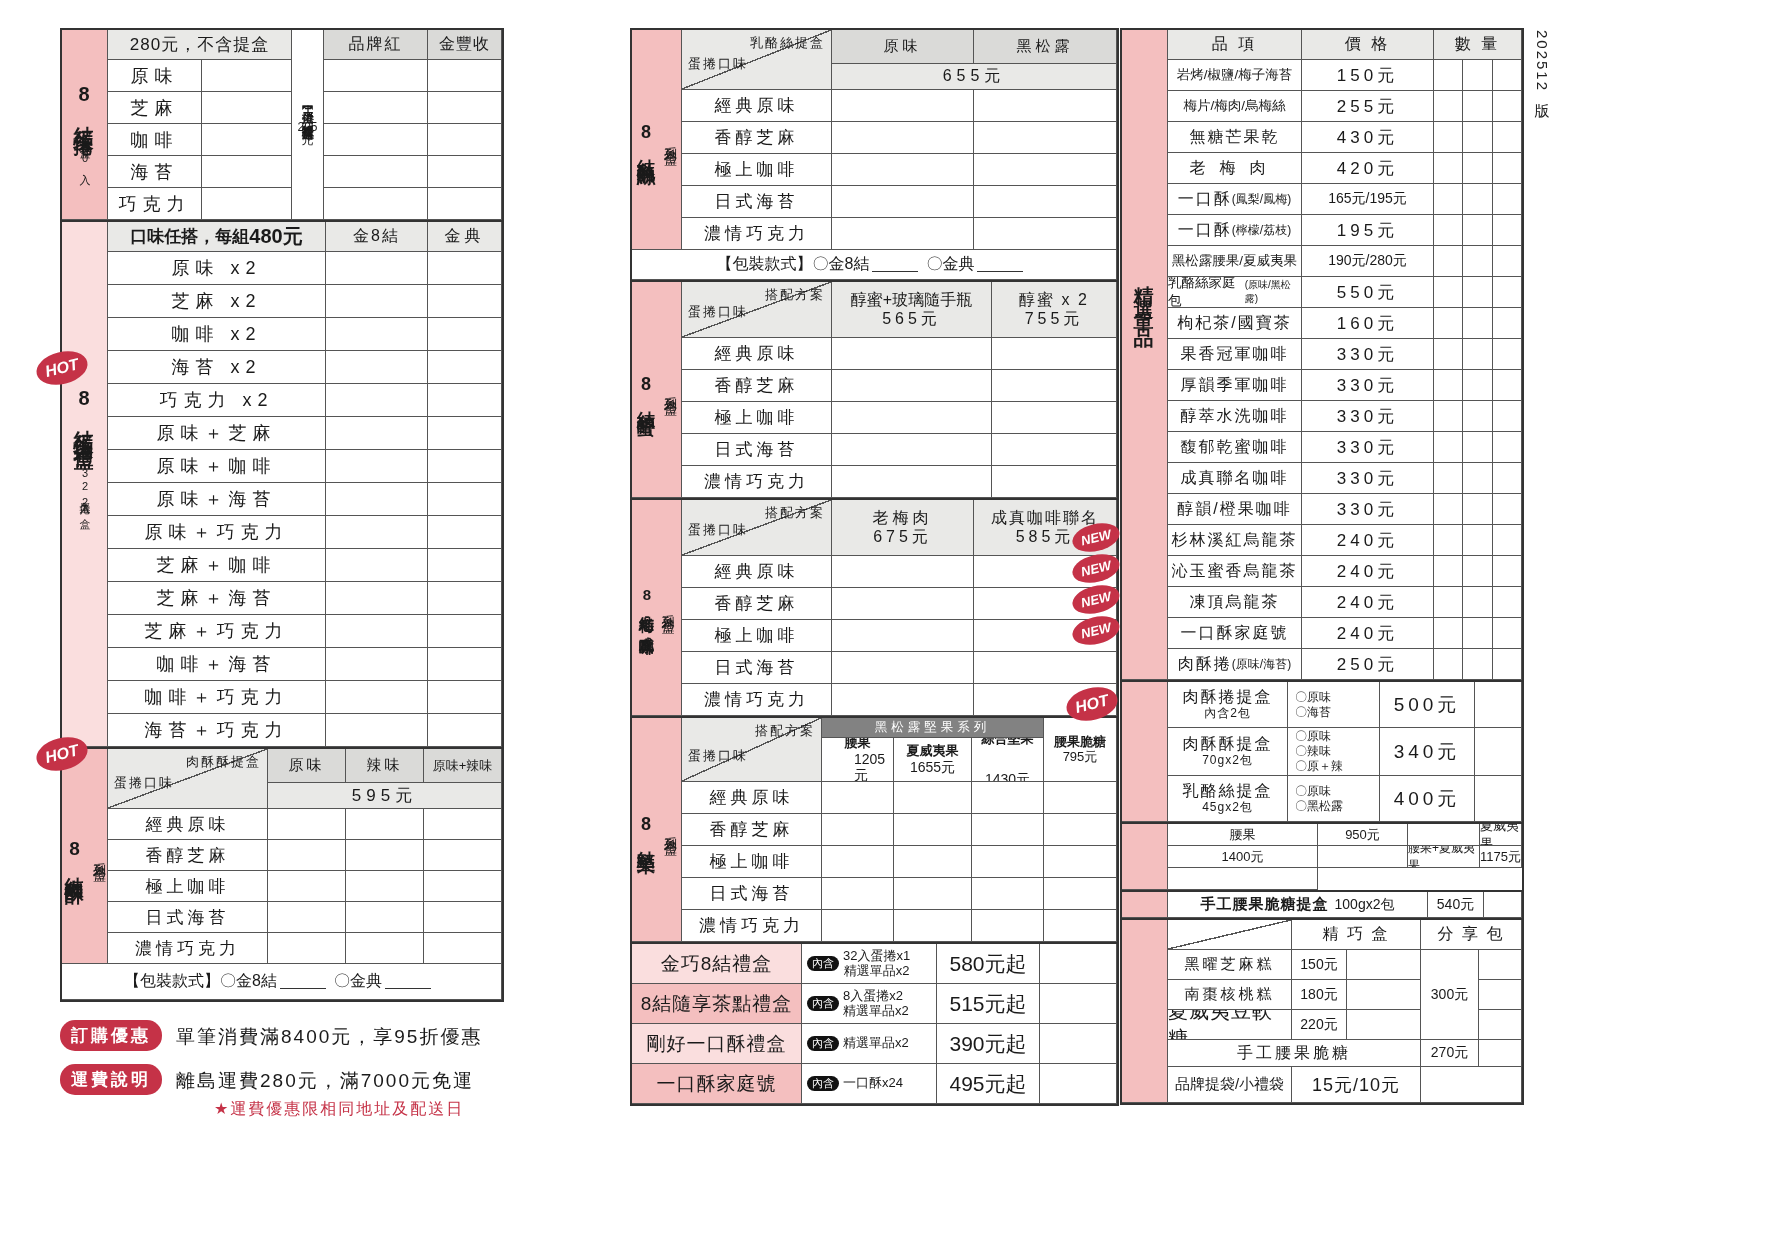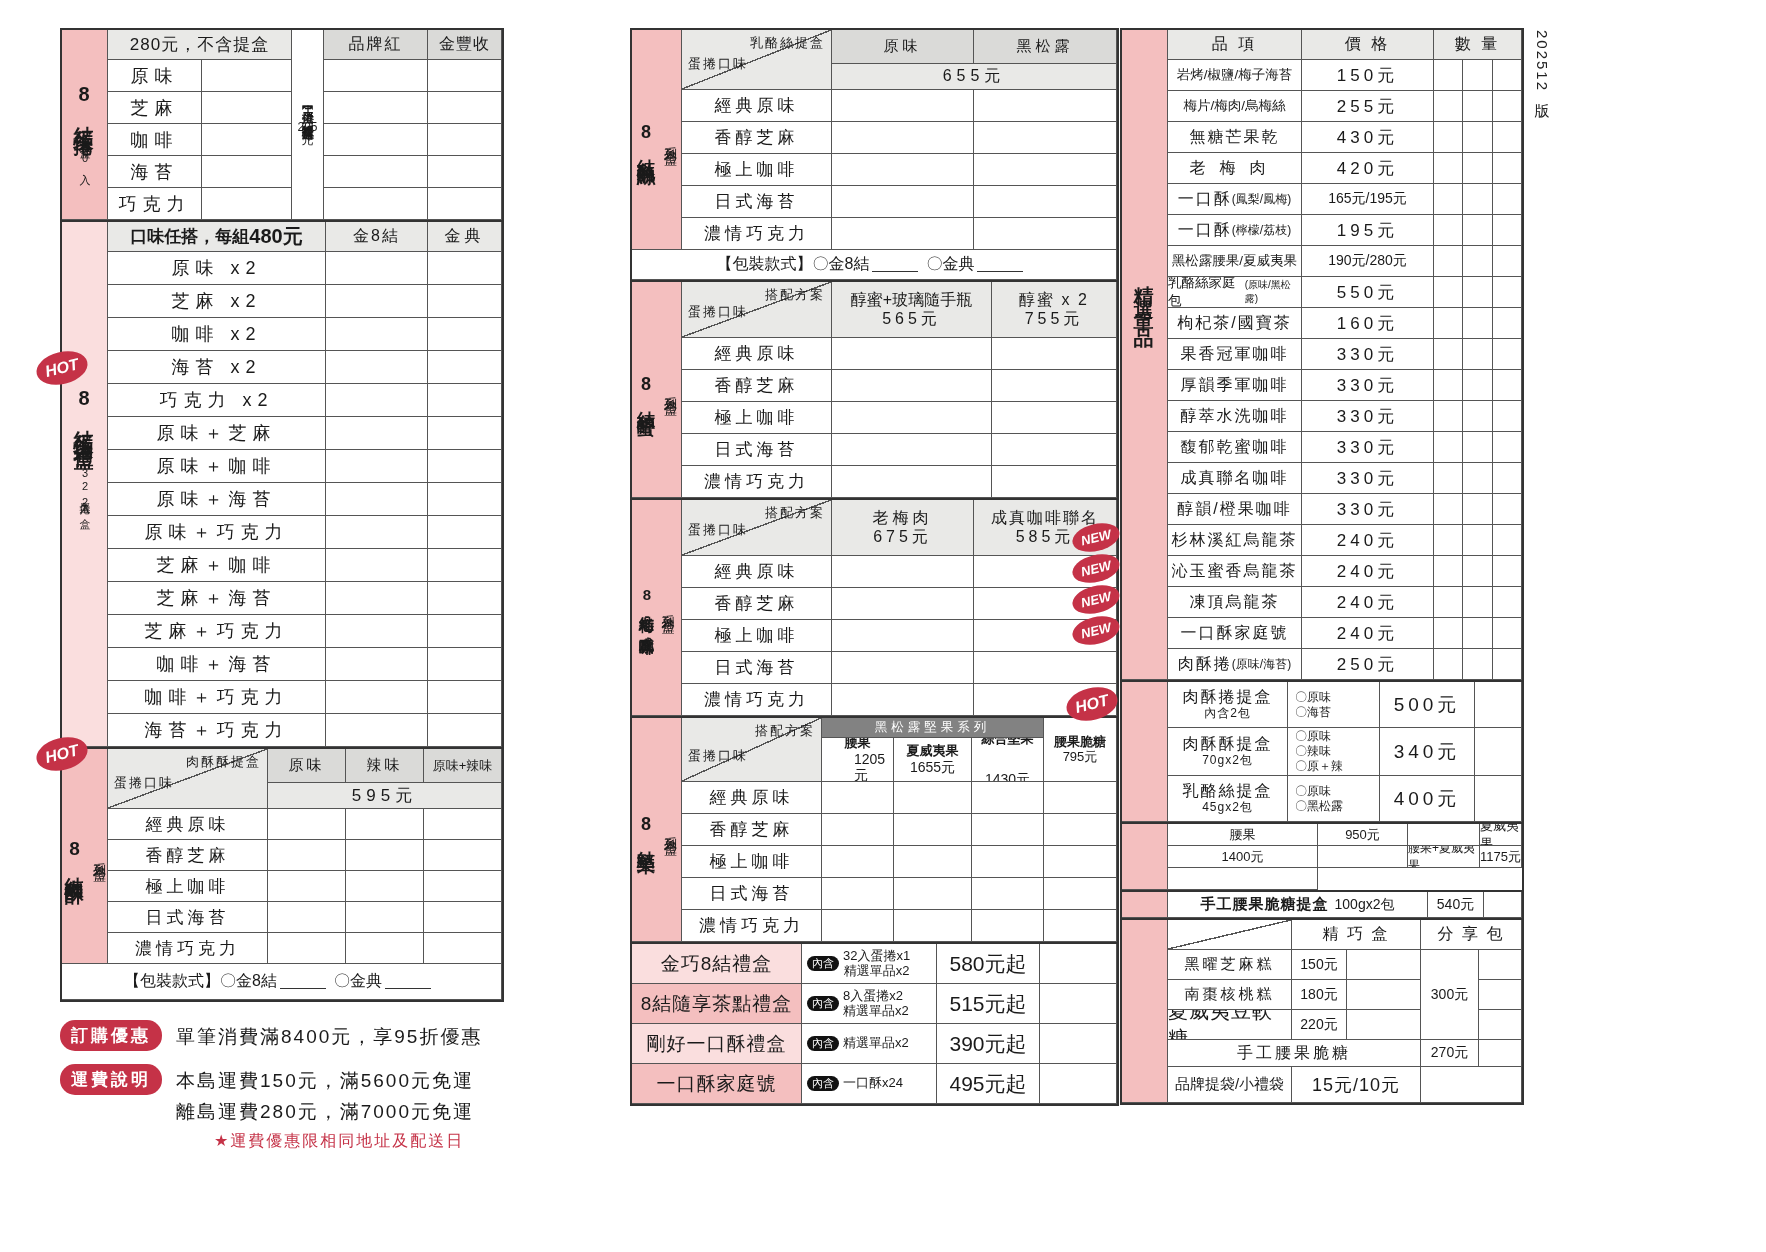--- a/index.html
+++ b/index.html
@@ -224,21 +224,20 @@
     </div>
 
     <div id="notes">
       <div class="note-row">
         <span class="pill">訂購優惠</span>
         <span class="ntext">單筆消費滿8400元，享95折優惠</span>
       </div>
       <div class="note-row">
         <span class="pill">運費說明</span>
         <div>
-          <div class="ntext">本島運費150元，滿5600元免運</div>
           <div class="ntext">離島運費280元，滿7000元免運</div>
           <div class="star">★運費優惠限相同地址及配送日</div>
         </div>
       </div>
     </div>
   </div>
 
   <div id="middle">
 
     <div id="m1" class="tbl">

